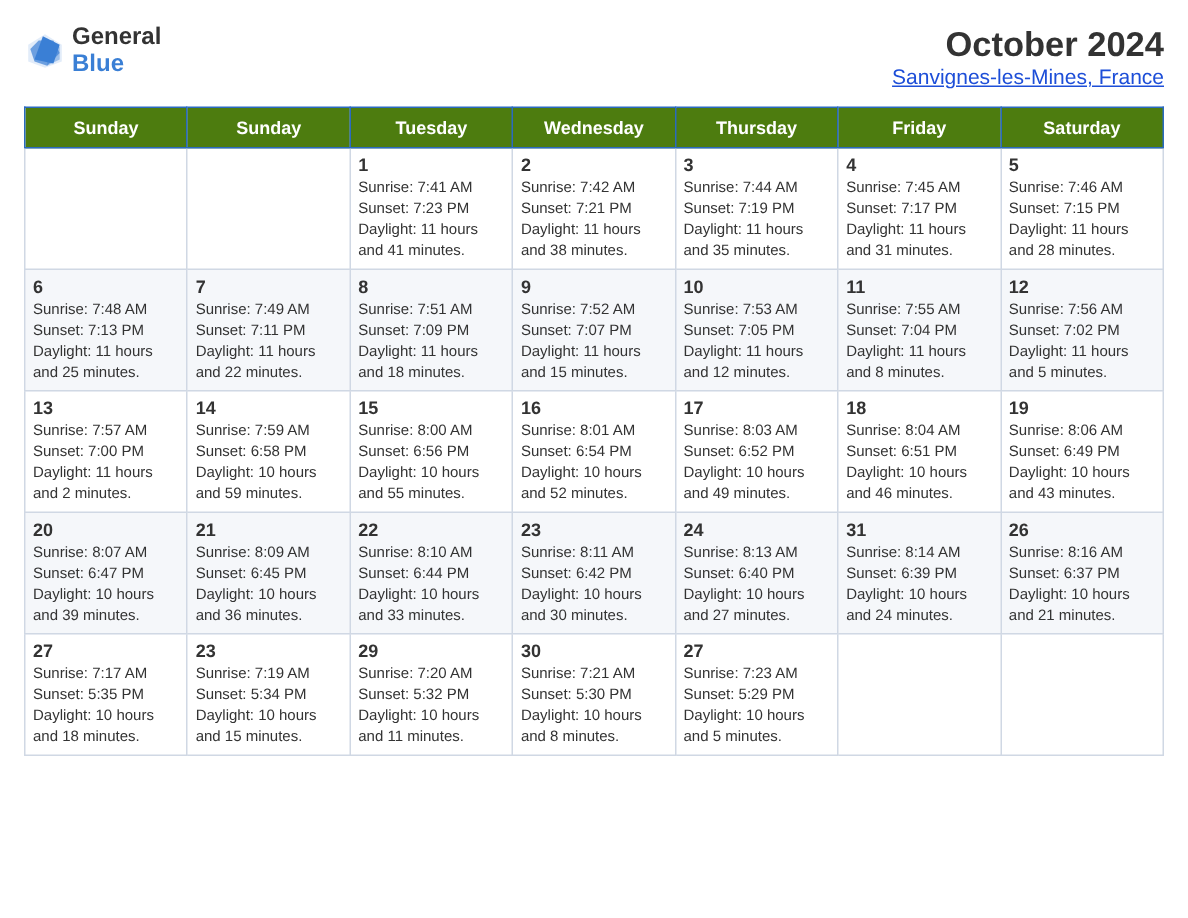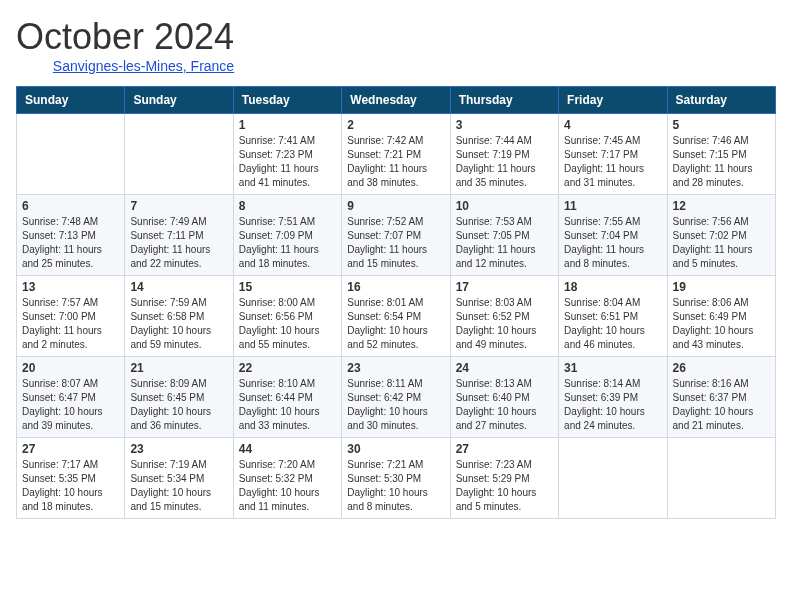--- a/index.html
+++ b/index.html
@@ -27,41 +27,41 @@
       line-height: 1.1;
     }
     .logo-icon {
       width: 28px;
       height: 28px;
     }
     .title-block {
       text-align: right;
     }
     .month-title {
-      font-size: 36px;
-      font-weight: normal;
+      font-size: 23px;
+      font-weight: bold;
       color: #333;
     }
     .subtitle {
       font-size: 14px;
       color: #1d4ed8;
       text-decoration: underline;
     }
     table {
       width: 100%;
       border-collapse: collapse;
       table-layout: fixed;
     }
     thead th {
-      background-color: #0c4a6e;
+      background-color: #4d7c0f;
       color: #fff;
       font-size: 12px;
       font-weight: bold;
-      padding: 6px 8px;
-      text-align: left;
+      padding: 6px 19px;
+      text-align: center;
       border: 1px solid #2a6abf;
     }
     tbody td {
       border: 1px solid #d0d8e4;
       vertical-align: top;
       padding: 4px 5px;
       font-size: 10px;
       color: #333;
       height: 80px;
       background: #fff;
@@ -81,20 +81,32 @@
       color: #333;
     }
     .empty-cell {
       background: #fff !important;
     }
   </style>
 </head>
 <body>
 
 <div class="header">
+  <div class="logo">
+    <svg class="logo-icon" viewBox="0 0 40 40">
+      <polygon points="20,4 36,14 36,30 20,36 4,30 4,14" fill="#3a7fd5" opacity="0.15"></polygon>
+      <polygon points="22,8 34,16 34,28 22,34" fill="#3a7fd5" opacity="0.4"></polygon>
+      <polygon points="14,10 28,10 34,22 22,34 10,30 6,18" fill="#3a7fd5" opacity="0.7"></polygon>
+      <polygon points="18,6 34,14 28,32 10,28" fill="#3a7fd5"></polygon>
+    </svg>
+    <div class="logo-text">
+      <span style="font-size:16px;font-weight:bold;color:#333;line-height:1.1;">General</span>
+      <span style="font-size:16px;font-weight:bold;color:#3a7fd5;line-height:1.1;">Blue</span>
+    </div>
+  </div>
   <div class="title-block">
     <div class="month-title">October 2024</div>
     <div class="subtitle">Sanvignes-les-Mines, France</div>
   </div>
 </div>
 
 <table>
   <thead>
     <tr>
     <th>Sunday</th>
@@ -224,21 +236,21 @@
       <tr>
         <td>
           <div class="day-num">27</div>
           <div class="day-info">Sunrise: 7:17 AM<br>Sunset: 5:35 PM<br>Daylight: 10 hours and 18 minutes.</div>
         </td>
         <td>
           <div class="day-num">23</div>
           <div class="day-info">Sunrise: 7:19 AM<br>Sunset: 5:34 PM<br>Daylight: 10 hours and 15 minutes.</div>
         </td>
         <td>
-          <div class="day-num">44</div>
+          <div class="day-num">29</div>
           <div class="day-info">Sunrise: 7:20 AM<br>Sunset: 5:32 PM<br>Daylight: 10 hours and 11 minutes.</div>
         </td>
         <td>
           <div class="day-num">30</div>
           <div class="day-info">Sunrise: 7:21 AM<br>Sunset: 5:30 PM<br>Daylight: 10 hours and 8 minutes.</div>
         </td>
         <td>
           <div class="day-num">27</div>
           <div class="day-info">Sunrise: 7:23 AM<br>Sunset: 5:29 PM<br>Daylight: 10 hours and 5 minutes.</div>
         </td>

